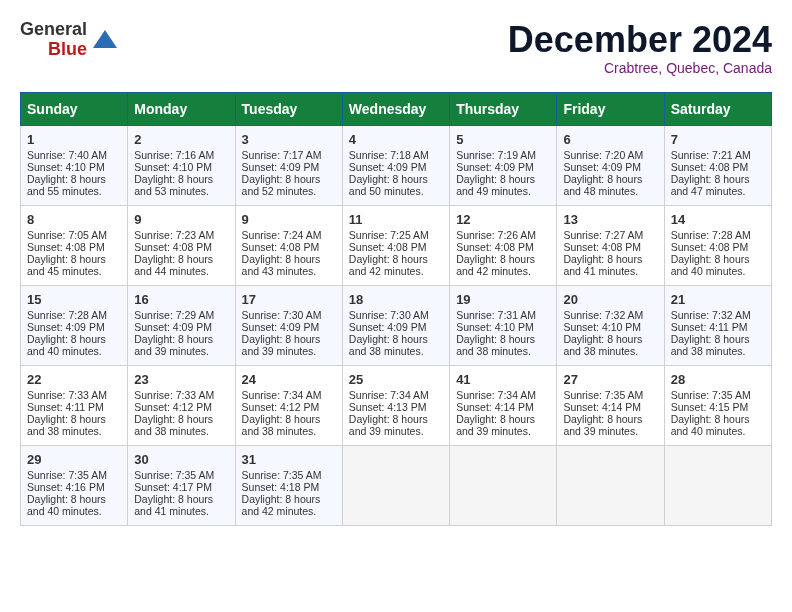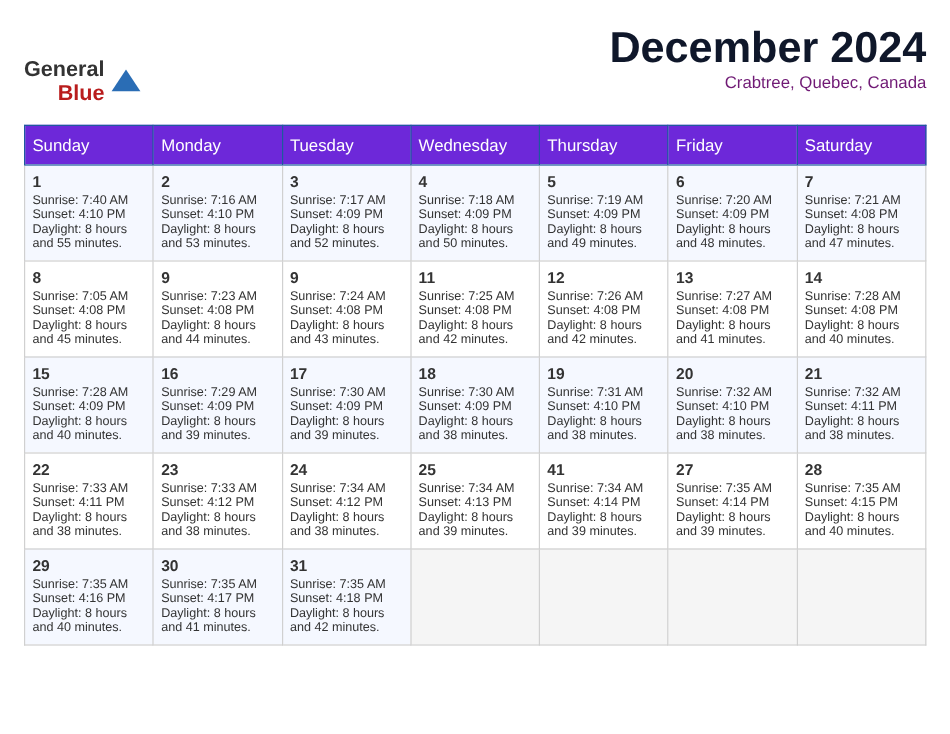--- a/index.html
+++ b/index.html
@@ -12,21 +12,20 @@
     }
     .header {
       display: flex;
       justify-content: space-between;
       align-items: flex-start;
       margin-bottom: 16px;
     }
     .logo {
       display: flex;
       align-items: center;
-      margin-top: 28px;
     }
     .logo-text {
       display: flex;
       flex-direction: column;
       line-height: 1.1;
     }
     .logo-general {
       font-size: 18px;
       font-weight: bold;
       color: #333;
@@ -54,26 +53,26 @@
     .subtitle {
       font-size: 14px;
       color: #701a75;
     }
     table {
       width: 100%;
       border-collapse: collapse;
       table-layout: fixed;
     }
     thead tr th {
-      background-color: #6d28d9;
+      background-color: #15803d;
       color: #fff;
       text-align: left;
       padding: 8px 6px;
       font-size: 14px;
-      font-weight: normal;
+      font-weight: bold;
       border: 1px solid #1e5a9e;
     }
     tbody tr td {
       vertical-align: top;
       padding: 6px 6px;
       font-size: 10.5px;
       color: #333;
       border: 1px solid #d0d0d0;
       height: 80px;
     }

